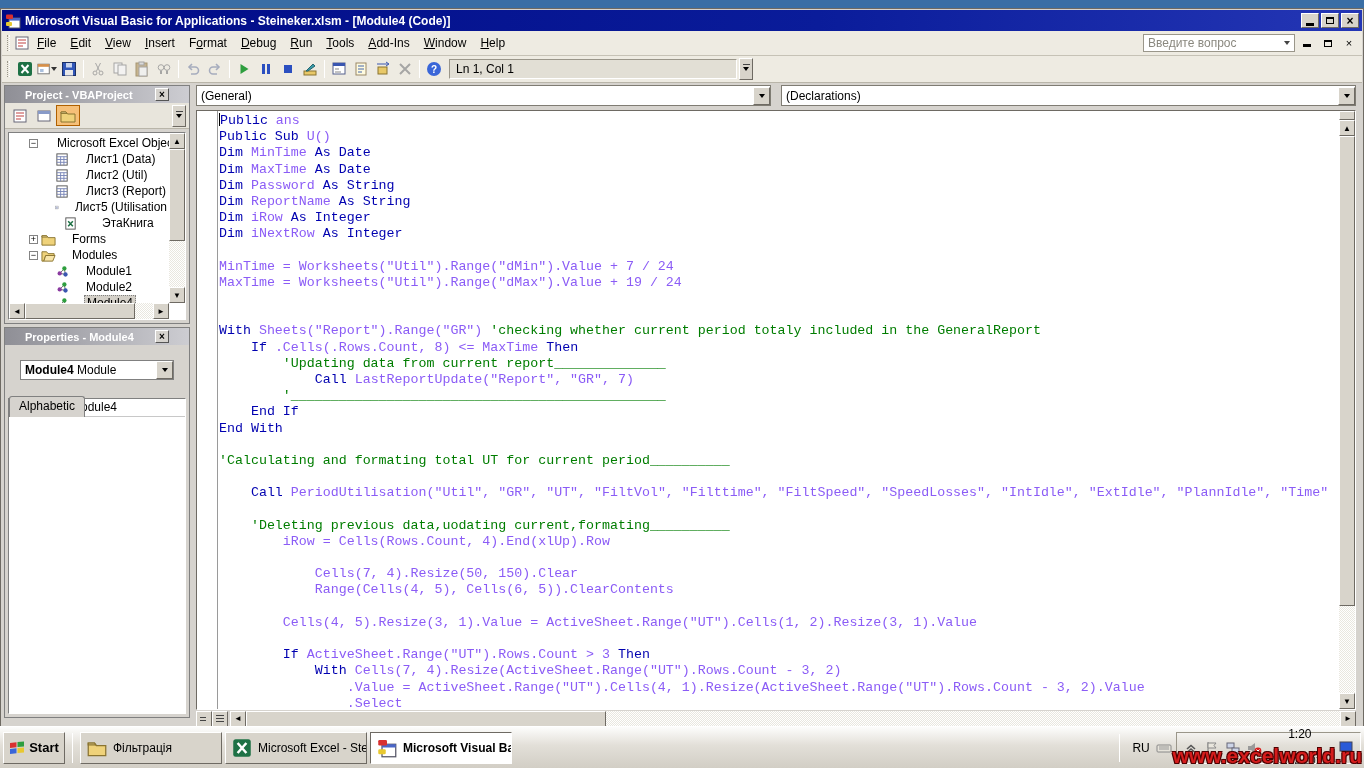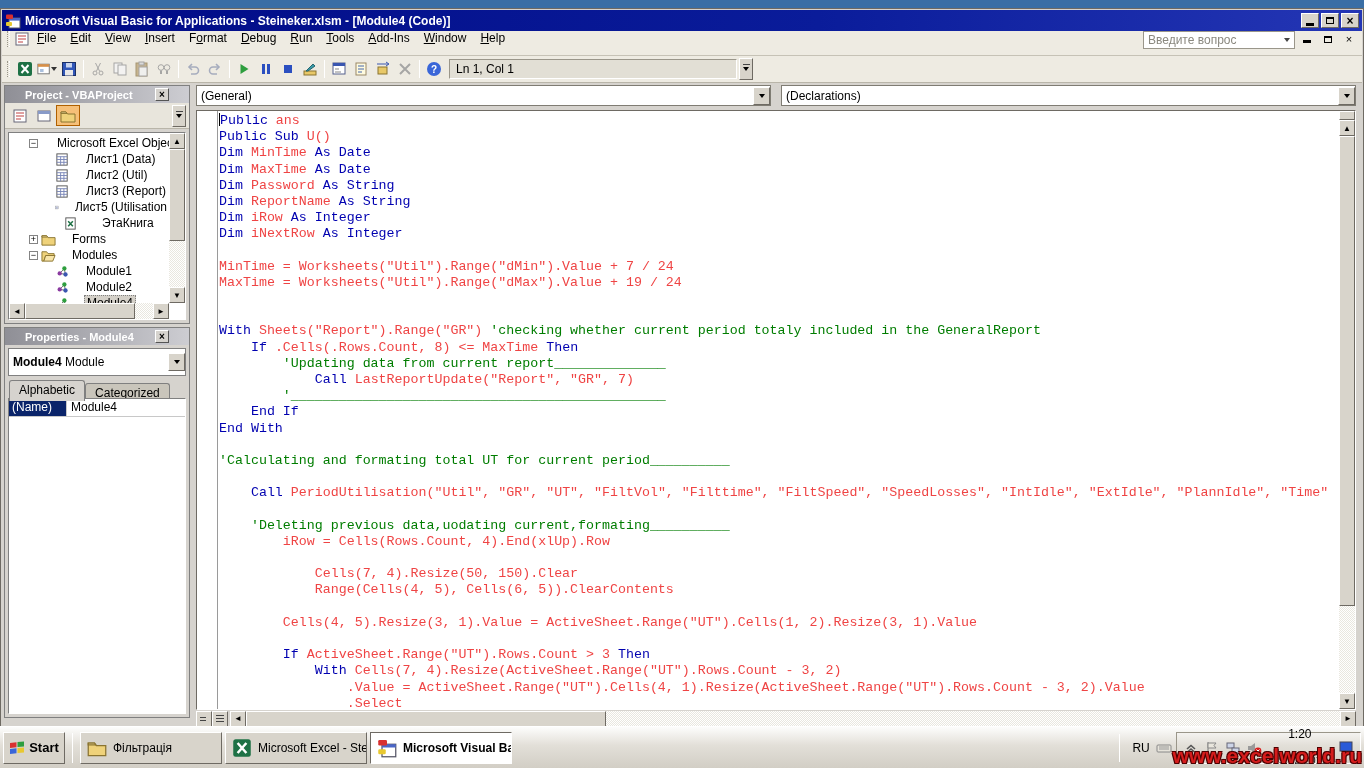--- a/index.html
+++ b/index.html
@@ -25,21 +25,21 @@
     display:flex; align-items:center; padding:0 3px; }
   .titlebar .title { color:#fff; font-weight:bold; font-size:12px; margin-left:4px; flex:1;
     white-space:nowrap; overflow:hidden; }
   .cap-btn { width:18px; height:15px; margin-left:2px; display:flex; align-items:center; justify-content:center;
     font-size:10px; font-weight:bold; color:#000; cursor:pointer; }
   .glyph-min { width:8px; height:3px; background:#000; margin-top:7px; }
   .glyph-rest { width:8px; height:7px; border:1px solid #000; border-top:2px solid #000; position:relative; }
   .glyph-close { font-size:12px; line-height:10px; }
 
   .menubar { position:absolute; left:1px; top:22px; right:1px; height:25px; background:#eeebe2;
-    border-bottom:1px solid #c6c2b6; display:flex; padding:0 4px; }
+    border-bottom:1px solid #c6c2b6; display:flex; align-items:center; padding:0 4px; }
   .grip { width:3px; height:16px; border-left:1px dotted #9a968a; border-right:1px dotted #fff; margin:0 4px 0 1px; }
   .menu-item { padding:3px 7px; color:#000; cursor:default; }
   .menu-item u { text-decoration:underline; }
   .menu-spacer { flex:1; }
   .qbox { width:152px; height:18px; background:#fff; border:1px solid #9a968a; display:flex; align-items:center;
     color:#8a887f; padding-left:4px; }
   .qbox .arr-down { margin-left:auto; margin-right:4px; border-top-color:#444; }
   .mdi-btn { width:18px; height:16px; margin-left:3px; display:flex; align-items:center; justify-content:center;
     color:#000; font-size:11px; cursor:pointer; }
 
@@ -78,21 +78,21 @@
   .tree-label { padding:0 2px; margin-left:14px; }
   .tree-label.selected { background:#d4d0c8; border:1px dotted #808080; }
   .tree-vsb { position:absolute; top:0; right:0; bottom:16px; width:16px; }
   .tree-hsb { position:absolute; left:0; right:16px; bottom:0; height:16px; }
 
   .sb-btn { position:absolute; width:16px; height:16px; background:#d8d4cb; border:1px solid;
     border-color:#fff #6e6a63 #6e6a63 #fff; font-size:8px; color:#000; display:flex; align-items:center; justify-content:center; }
   .sb-thumb { position:absolute; background:#d8d4cb; border:1px solid; border-color:#fff #6e6a63 #6e6a63 #fff; }
 
   
-  .prop-combo { margin:3px; height:28px; background:#fff; border:1px solid #808080; display:flex; align-items:center; padding-left:4px; }
+  .prop-combo { margin:15px; height:20px; background:#fff; border:1px solid #808080; display:flex; align-items:center; padding-left:4px; }
   .prop-combo b { font-weight:bold; }
   .combo-arrow { margin-left:auto; width:17px; height:18px; background:#d8d4cb; border:1px solid;
     border-color:#fff #6e6a63 #6e6a63 #fff; display:flex; align-items:center; justify-content:center; }
   .prop-tabs { display:flex; align-items:flex-end; height:22px; padding-left:4px; margin-top:2px; }
   .tab { border:1px solid #808080; border-bottom:none; border-radius:3px 3px 0 0; padding:2px 9px; background:#c9c5bb; height:18px; }
   .tab.active { background:#d6d3ce; height:21px; position:relative; z-index:2; }
   .prop-grid { position:absolute; left:3px; top:70px; right:3px; bottom:3px; background:#fff; border:1px solid;
     border-color:#808080 #fff #fff #808080; }
   .prop-row { display:flex; height:18px; border-bottom:1px solid #c8c8c8; }
   .prop-name { width:58px; background:#0a246a; color:#fff; padding:1px 3px; border-right:1px solid #c8c8c8; }
@@ -102,21 +102,21 @@
   #code-window { position:absolute; left:195px; top:76px; right:7px; height:642px; background:#d6d3ce; }
   .combo-row { height:25px; display:flex; gap:10px; }
   .code-combo { flex:1; height:21px; background:#fff; border:1px solid #7f7c73; display:flex; align-items:center; padding-left:4px; }
   .code-area { position:absolute; left:0; top:25px; right:0; bottom:17px; background:#fff; border:1px solid;
     border-color:#6e6a63 #fff #fff #6e6a63; overflow:hidden; }
   .code-margin { position:absolute; left:0; top:0; bottom:0; width:21px; background:#fff; border-right:1px solid #9a9a9a; }
   .code-text { position:absolute; left:22px; top:2px; right:17px; bottom:0; overflow:hidden;
     font-family:"Liberation Mono","DejaVu Sans Mono",monospace; font-size:13.3px; line-height:16.2px; }
   .cl { white-space:pre; height:16.2px; }
   .cl .k { color:#0000b0; }
-  .cl .n { color:#ef4444; }
+  .cl .n { color:#8b5cf6; }
   .cl .c { color:#007d00; }
   .caret { display:inline-block; width:1px; height:13px; background:#000; vertical-align:-2px; }
   .code-vsb { position:absolute; right:0; top:0; bottom:0; width:16px; }
   .split-box { position:absolute; top:0; left:0; width:16px; height:9px; background:#d8d4cb; border:1px solid;
     border-color:#fff #6e6a63 #6e6a63 #fff; }
   .code-bottom { position:absolute; left:0; bottom:0; right:0; height:17px; display:flex; align-items:center; }
   .view-btn { width:16px; height:16px; background:#d8d4cb; border:1px solid; border-color:#fff #6e6a63 #6e6a63 #fff;
     display:flex; flex-direction:column; justify-content:center; gap:2px; padding:0 3px; flex:none; }
   .view-btn i { height:1px; background:#444; display:block; }
   .view-btn .short { width:6px; }

